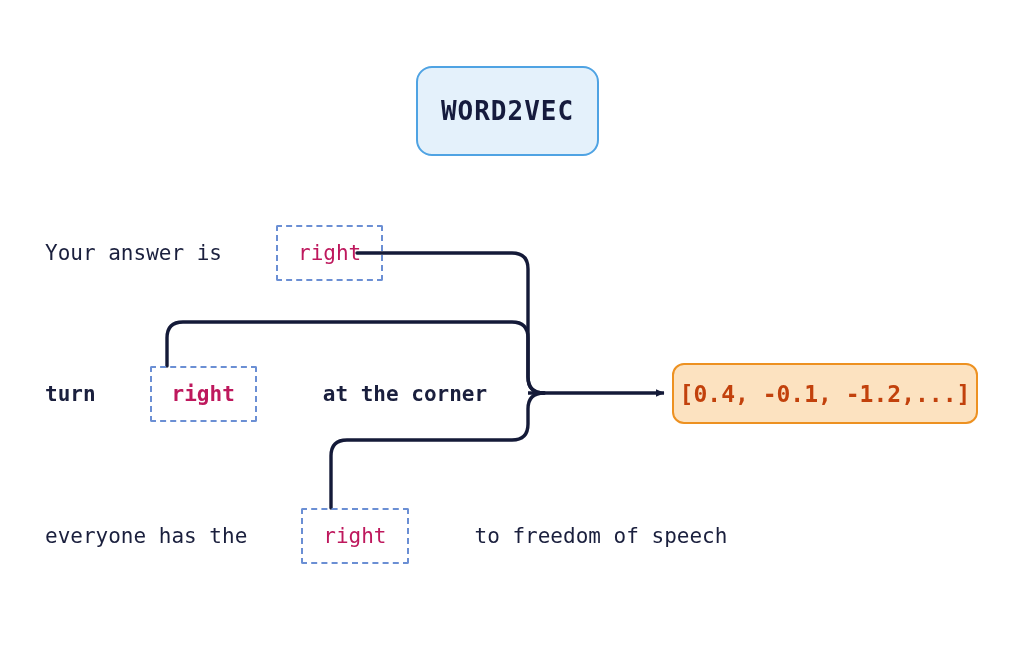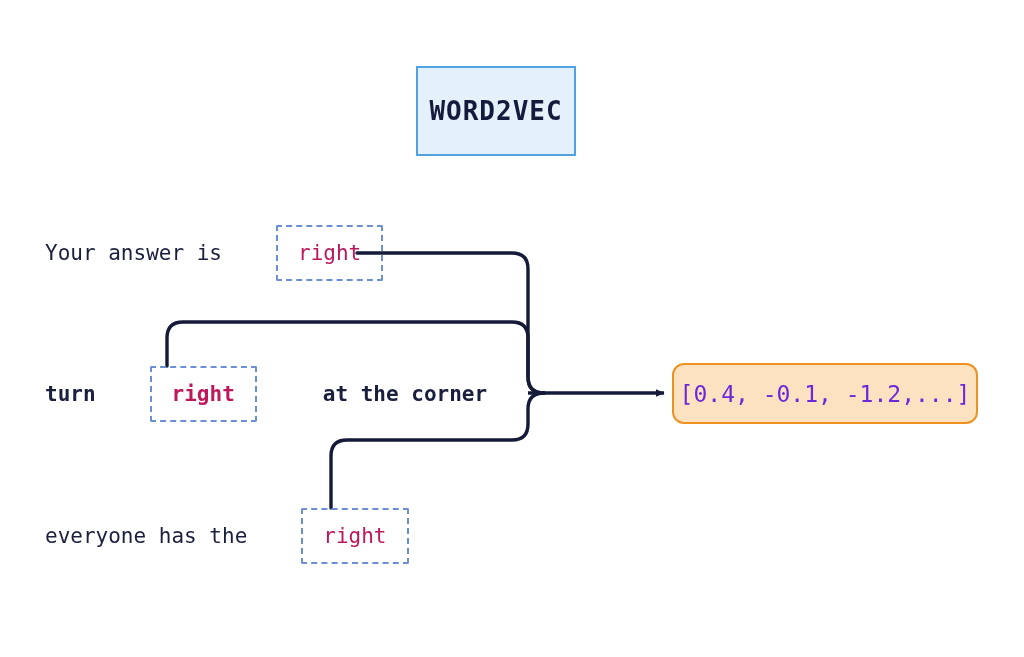--- a/index.html
+++ b/index.html
@@ -27,26 +27,26 @@
     width: 1024px;
     height: 657px;
     pointer-events: none;
   }
 
   
   .w2v-box {
     position: absolute;
     left: 416px;
     top: 66px;
-    width: 160px;
+    width: 183px;
     height: 90px;
     box-sizing: border-box;
     background: #E4F1FB;
     border: 2px solid #4FA3E3;
-    border-radius: 0;
+    border-radius: 16px;
     display: flex;
     align-items: center;
     justify-content: center;
   }
   .w2v-label {
     font-size: 26px;
     font-weight: bold;
     letter-spacing: 1px;
     color: #151B3D;
     white-space: nowrap;
@@ -97,22 +97,22 @@
     box-sizing: border-box;
     background: #FCE2C0;
     border: 2px solid #ED9121;
     border-radius: 12px;
     display: flex;
     align-items: center;
     justify-content: center;
   }
   .vec-label {
     font-size: 23px;
-    font-weight: normal;
-    color: #6d28d9;
+    font-weight: bold;
+    color: #c2410c;
     white-space: nowrap;
   }
 </style>
 </head>
 <body>
 
 <div id="canvas">
 
   <svg id="wires" viewBox="0 0 1024 657" width="1024" height="657">
     <defs>
@@ -141,19 +141,20 @@
 
   <div class="sentence" id="row2">
     <span class="txt pre">turn</span>
     <span class="kw">right</span>
     <span class="txt post">at the corner</span>
   </div>
 
   <div class="sentence" id="row3">
     <span class="txt pre">everyone has the</span>
     <span class="kw">right</span>
+    <span class="txt post">to freedom of speech</span>
   </div>
 
   <div class="vec-box">
     <span class="vec-label">[0.4, -0.1, -1.2,...]</span>
   </div>
 
 </div>
 
 </body></html>

